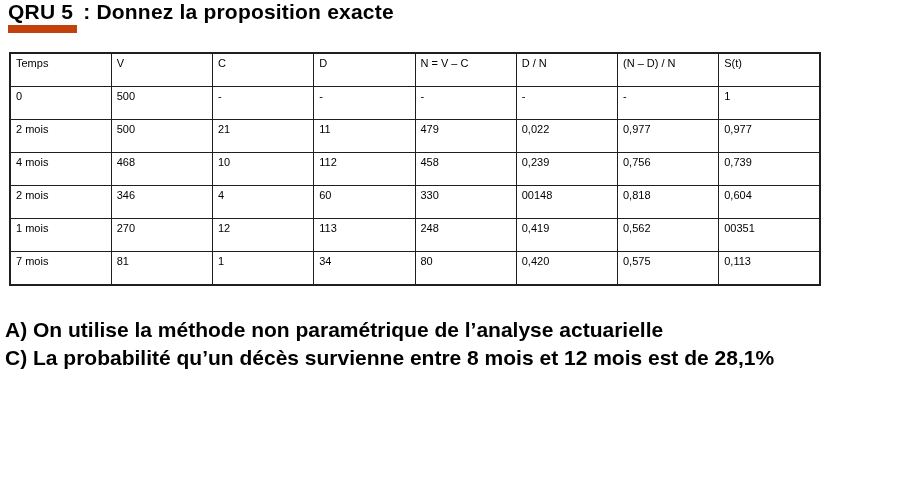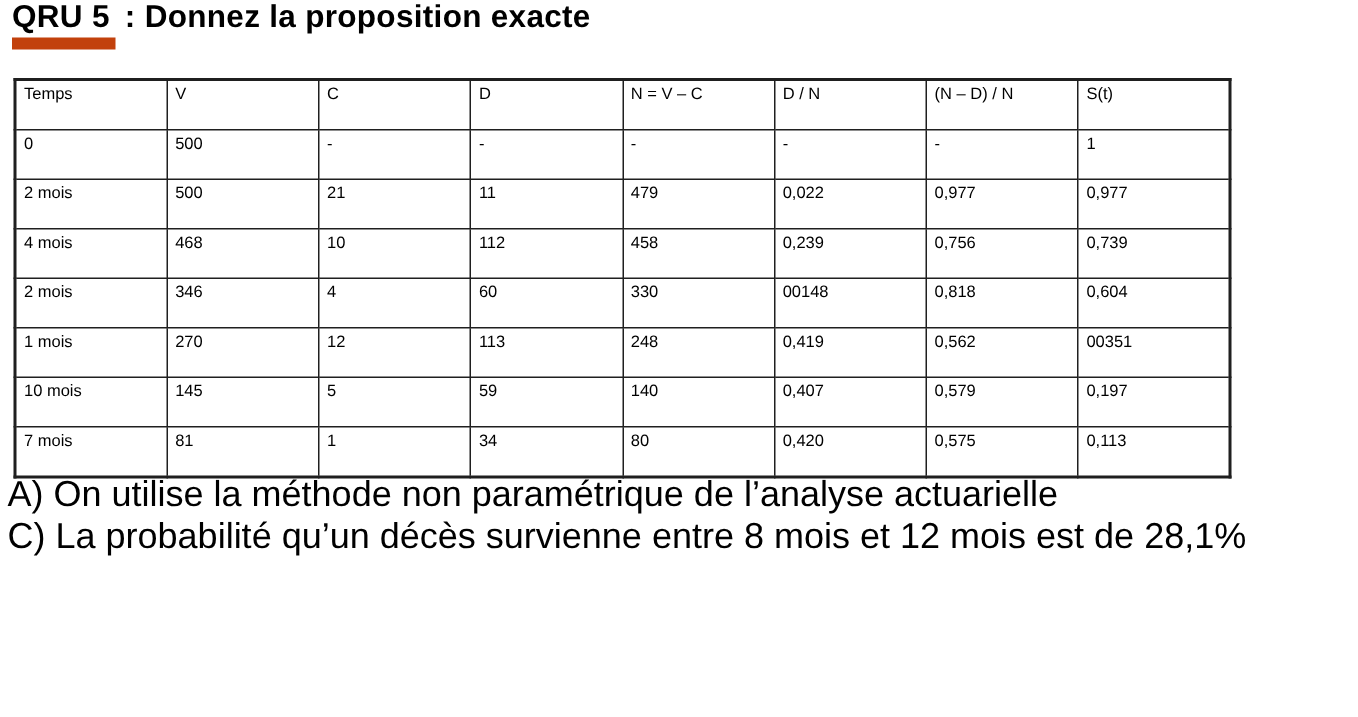--- a/index.html
+++ b/index.html
@@ -52,23 +52,24 @@
     white-space: nowrap;
     overflow: hidden;
   }
   .options {
     position: absolute;
     left: 5px;
     top: 316px;
     width: 900px;
   }
   .option-line {
-    font-size: 24px;
+    font-size: 21px;
     line-height: 28px;
     white-space: nowrap;
+    font-weight: bold;
   }
 </style>
 </head>
 <body>
 
 <div>
 
   <h1 class="title"><span class="title-underlined">QRU 5</span><span> : Donnez la proposition exacte</span></h1>
 
   <table class="data-table">
@@ -129,30 +130,20 @@
           <td>1 mois</td>
           <td>270</td>
           <td>12</td>
           <td>113</td>
           <td>248</td>
           <td>0,419</td>
           <td>0,562</td>
           <td>00351</td>
         </tr>
         <tr>
-          <td>10 mois</td>
-          <td>145</td>
-          <td>5</td>
-          <td>59</td>
-          <td>140</td>
-          <td>0,407</td>
-          <td>0,579</td>
-          <td>0,197</td>
-        </tr>
-        <tr>
           <td>7 mois</td>
           <td>81</td>
           <td>1</td>
           <td>34</td>
           <td>80</td>
           <td>0,420</td>
           <td>0,575</td>
           <td>0,113</td>
         </tr>
       </tbody>

